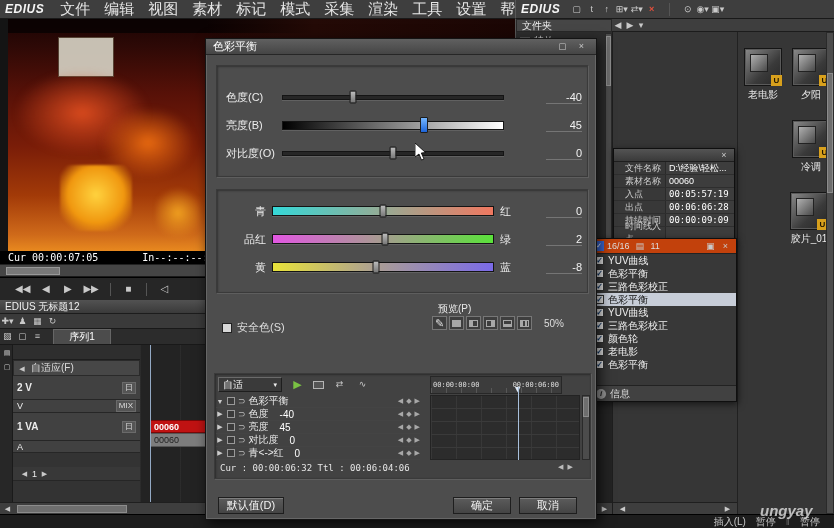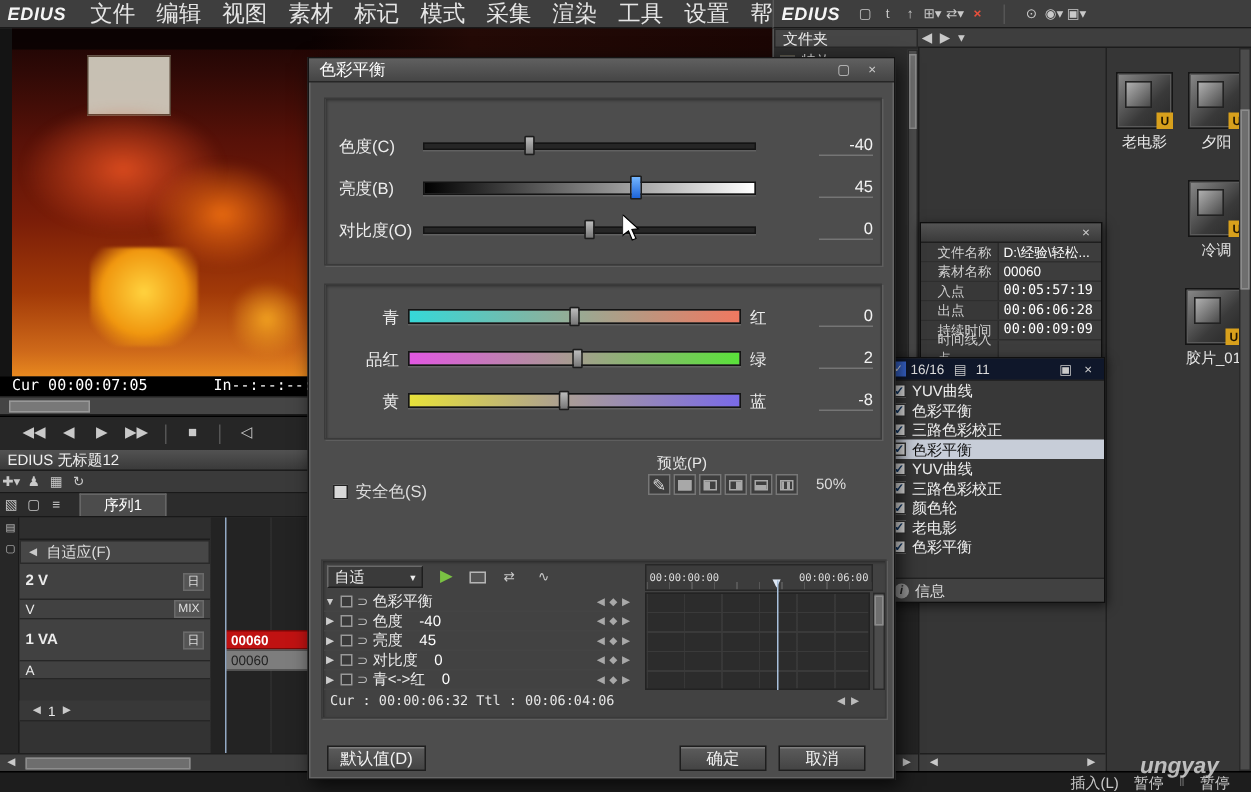--- a/index.html
+++ b/index.html
@@ -23,21 +23,21 @@
 .fic{width:10px;height:8px;background:#9a8a5a;border:1px solid #555;display:inline-block;flex:none}
 .thumb{width:38px;height:38px;background:linear-gradient(135deg,#8a8a8a,#3a3a3a 60%,#262626);border:1px solid #151515;position:relative;box-shadow:inset 0 0 0 1px #5a5a5a;margin:0 auto}
 .thumb:before{content:"";position:absolute;left:5px;top:5px;right:13px;bottom:13px;background:linear-gradient(135deg,#b0b0b0,#4a4a4a);border:1px solid #222}
 .badge{position:absolute;right:-1px;bottom:-1px;width:11px;height:11px;background:#d8a01c;color:#201500;font-size:8px;font-weight:bold;display:flex;align-items:center;justify-content:center}
 .tlabel{font-size:10px;color:#e8e8e8;text-align:center;margin-top:2px;white-space:nowrap}
 .win{background:#3d3d3d;border:1px solid #0f0f0f;box-shadow:1px 2px 7px rgba(0,0,0,.6)}
 .wtitle{height:13px;background:linear-gradient(#545454,#3a3a3a);display:flex;align-items:center;font-size:10px;padding:0 4px;border-bottom:1px solid #1e1e1e;color:#eee}
 .irow{display:flex;height:13px;border-bottom:1px solid #2e2e2e;font-size:9px;align-items:center}
 .ik{width:52px;padding-left:11px;color:#cfcfcf;background:#383838;height:100%;display:flex;align-items:center;border-right:1px solid #2a2a2a;flex:none}
 .iv{padding-left:3px;color:#fff;white-space:nowrap;overflow:hidden}
-.fxhead{height:15px;display:flex;align-items:center;gap:3px;background:#0f172a;border-bottom:1px solid #222;padding:0 3px;font-size:9px;color:#ddd}
+.fxhead{height:15px;display:flex;align-items:center;gap:3px;background:#c2410c;border-bottom:1px solid #222;padding:0 3px;font-size:9px;color:#ddd}
 .fxrow{height:13px;display:flex;align-items:center;gap:4px;padding:0 4px;font-size:10px;color:#efefef}
 .fxrow.sel{background:#c7cdd8;color:#111}
 .cb{width:9px;height:9px;background:#e8e8e8;border:1px solid #333;color:#123a6a;font-size:8px;line-height:8px;text-align:center;font-weight:bold;flex:none}
 .fxfoot{height:16px;border-top:1px solid #222;display:flex;align-items:center;gap:4px;padding:0 5px;font-size:10px;background:#414141}
 .iinfo{width:10px;height:10px;border-radius:50%;background:#9a9a9a;color:#222;font-size:8px;font-weight:bold;display:flex;align-items:center;justify-content:center;font-style:italic}
 .dialog{background:#4d4d4d;border:1px solid #141414;box-shadow:inset 0 0 0 1px #666,3px 4px 12px rgba(0,0,0,.7)}
 .dtitle{height:16px;background:linear-gradient(#606060,#454545);display:flex;align-items:center;padding:0 7px;font-size:11px;color:#fff;border-bottom:1px solid #262626}
 .frame{position:absolute;border:1px solid #3a3a3a;box-shadow:inset 1px 1px 2px rgba(0,0,0,.35),1px 1px 0 #5e5e5e}
 .srow{position:absolute;height:20px;display:flex;align-items:center}
 .slabel{width:56px;font-size:11px;color:#ececec;flex:none}
@@ -440,21 +440,21 @@
     <div class="drop abs" style="left:12px;top:338px;width:64px">
       <span>自适</span>
       <span style="margin-left:auto;font-size:7px">▾</span>
     </div>
     <div class="abs" style="left:84px;top:338px;height:15px;display:flex;align-items:center;gap:8px">
       <span class="ic" style="color:#7ac143;font-size:11px">▶</span>
       <span class="mon"></span>
       <span class="ic">⇄</span>
       <span class="ic">∿</span>
     </div>
-    <div class="abs tcfont" style="left:224px;top:337px;width:152px;height:18px;background:#3c3c3c;border:1px solid #272727;background-image:repeating-linear-gradient(90deg,#575757 0 1px,transparent 1px 15px);background-size:100% 5px;background-position:0 100%;background-repeat:no-repeat">
+    <div class="abs tcfont" style="left:224px;top:337px;width:132px;height:18px;background:#3c3c3c;border:1px solid #272727;background-image:repeating-linear-gradient(90deg,#575757 0 1px,transparent 1px 15px);background-size:100% 5px;background-position:0 100%;background-repeat:no-repeat">
       <span class="abs" style="left:2px;top:4px;font-size:7px;color:#ddd">00:00:00:00</span>
       <span class="abs" style="right:2px;top:4px;font-size:7px;color:#ddd">00:00:06:00</span>
       <span class="abs" style="left:84px;top:7px;font-size:9px;color:#dfe8f5">▼</span>
     </div>
 
     <div class="kfrow" style="left:10px;top:356px;width:204px">
       <span class="kexp">▼</span>
         <span class="kcb"></span>
         <span class="kic">⊃</span>
       <span>色彩平衡</span>

